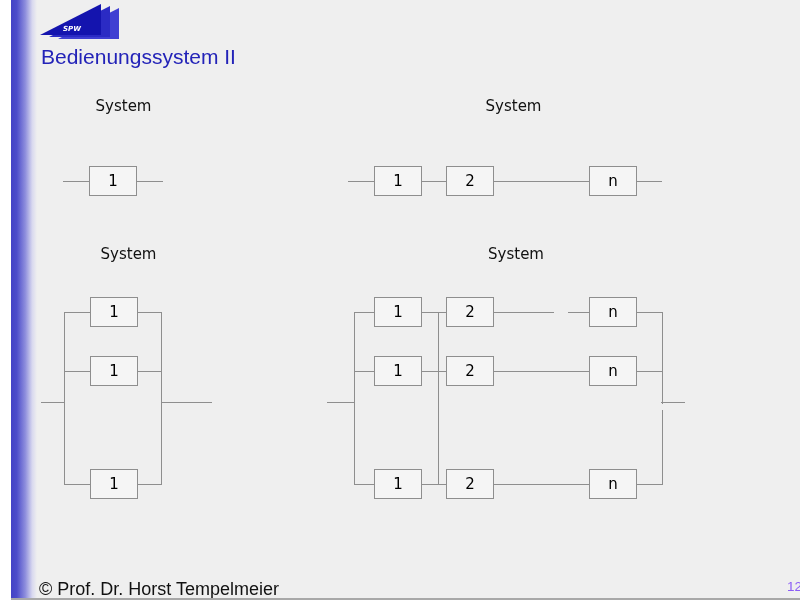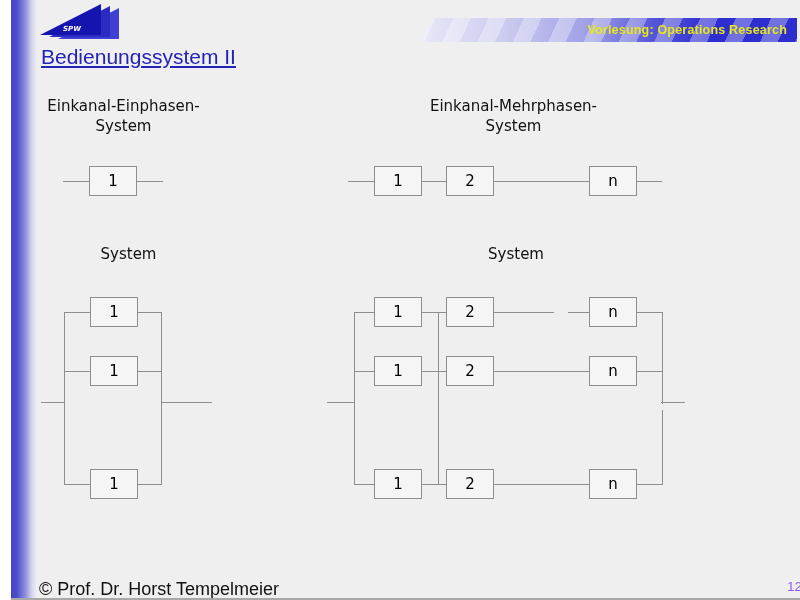--- a/index.html
+++ b/index.html
@@ -22,21 +22,21 @@
     clip-path:polygon(16px 0,100% 0,100% 100%,0 100%);
     display:flex; align-items:center; justify-content:flex-end; padding-right:10px; box-sizing:border-box;
   }
   .banner span{
     color:#e8e818; font-family:"Liberation Sans",sans-serif;
     font-weight:bold; font-size:12.5px; letter-spacing:0.2px;
   }
   .page-title{
     position:absolute; left:30px; top:45px; margin:0;
     font-family:"Liberation Sans",sans-serif; font-weight:normal;
-    font-size:21px; color:#2323b8;text-decoration:underline;
+    font-size:21px; color:#2323b8;
   }
   .dh{
     position:absolute; text-align:center; color:#111;
     font-size:15px; line-height:20px;
   }
   .box{
     position:absolute; width:48px; height:30px; box-sizing:border-box;
     border:1px solid #8e8e8e; background:#f5f5f5;
     display:flex; align-items:center; justify-content:center;
     font-size:15px; color:#000;
@@ -62,33 +62,28 @@
 
   <div class="left-bar"></div>
 
   <svg class="logo" viewBox="0 0 82 40" xmlns="http://www.w3.org/2000/svg">
     <polygon points="19,37 80,37 80,6" fill="#3f3fd2"></polygon>
     <polygon points="10,35 71,35 71,4" fill="#2b2bc4"></polygon>
     <polygon points="1,33 62,33 62,2" fill="#1414ae"></polygon>
     <text x="24" y="29" font-size="7" font-style="italic" font-weight="bold" fill="#ffffff">SPW</text>
   </svg>
 
-  <div class="banner">
-    <span>Vorlesung: Operations Research</span>
-  </div>
 
   <h1 class="page-title">Bedienungssystem II</h1>
 
   <div class="dh" style="left:15px; top:96px; width:195px;">
-    <div>Einkanal-Einphasen-</div>
     <div>System</div>
   </div>
 
   <div class="dh" style="left:405px; top:96px; width:195px;">
-    <div>Einkanal-Mehrphasen-</div>
     <div>System</div>
   </div>
 
   <div class="dh" style="left:20px; top:244px; width:195px;">
     <div>System</div>
   </div>
 
   <div class="dh" style="left:407px; top:244px; width:196px;">
     <div>System</div>
   </div>

